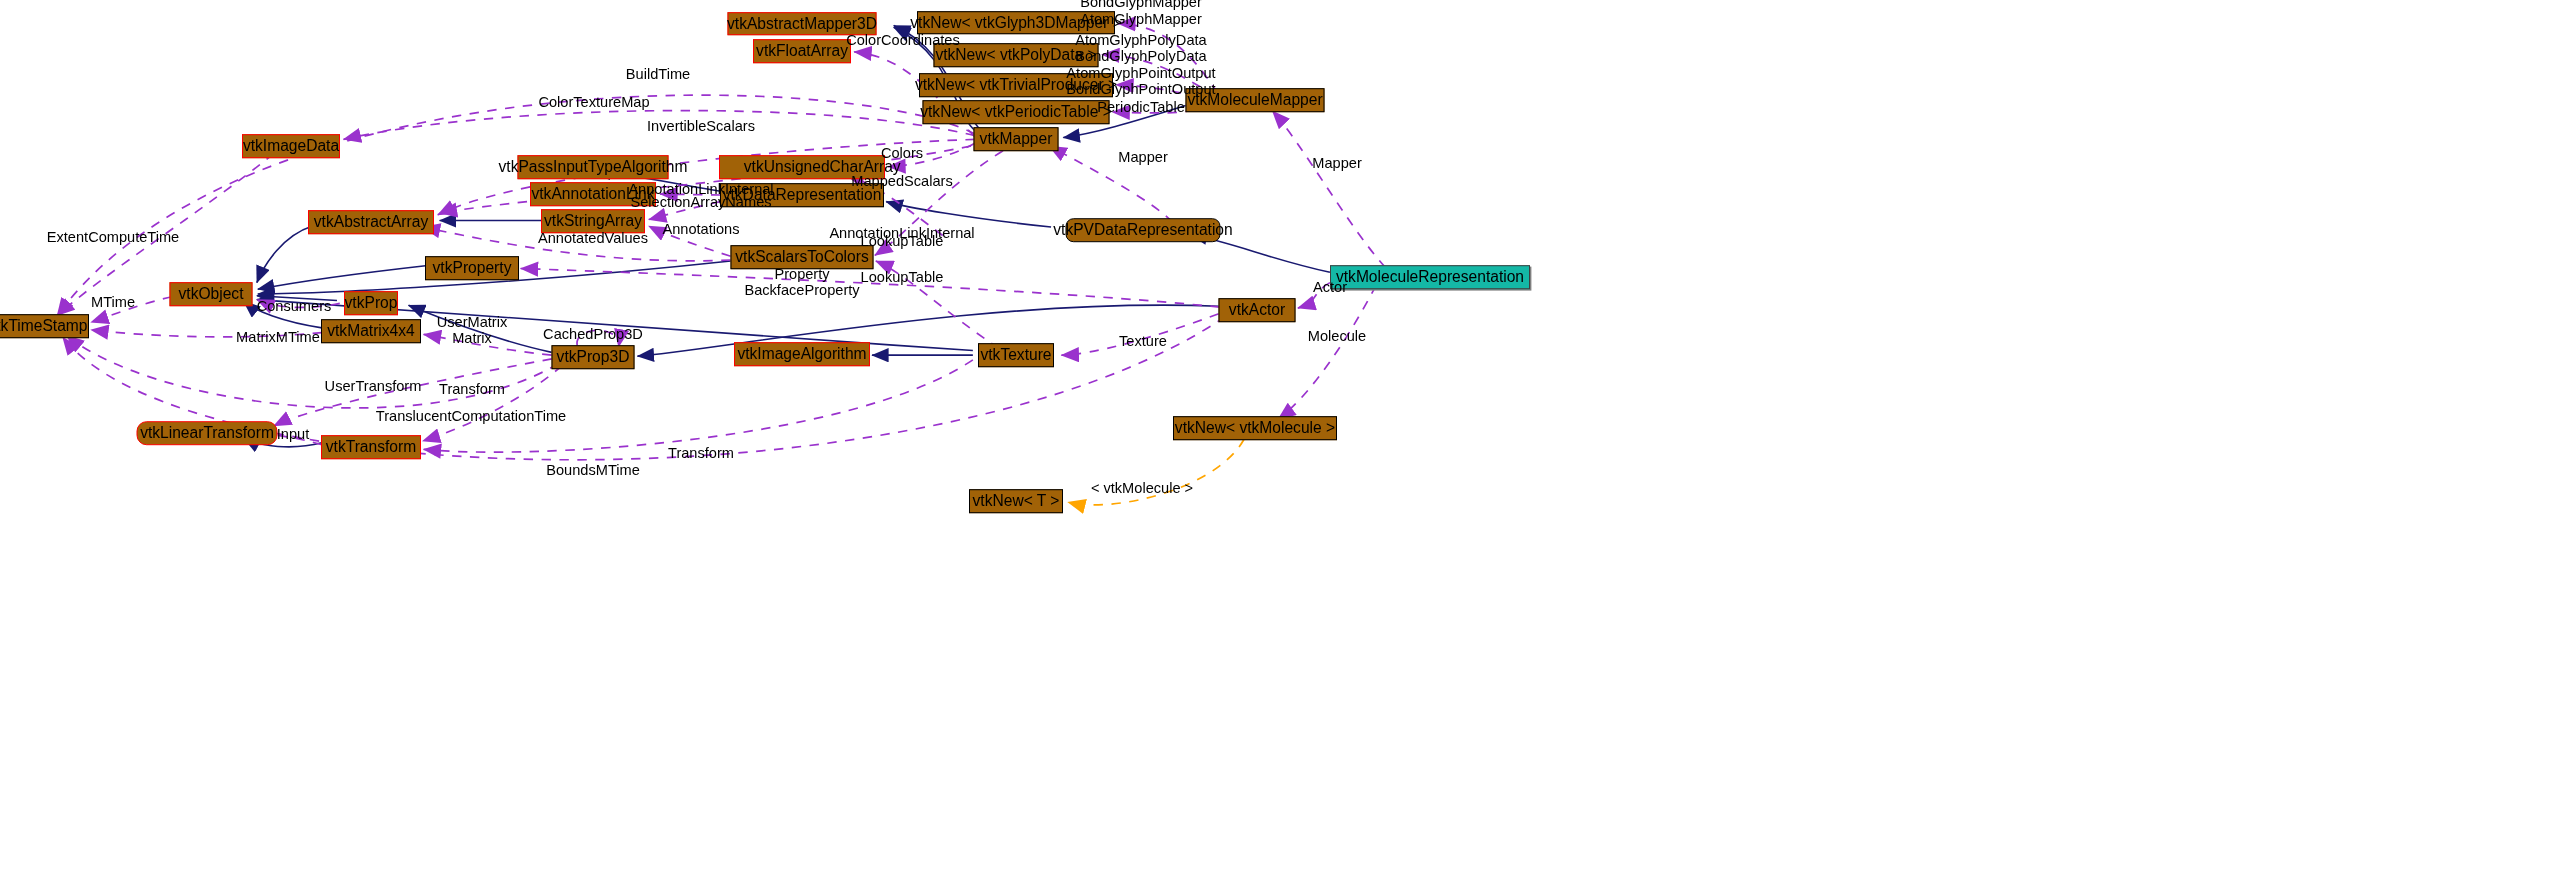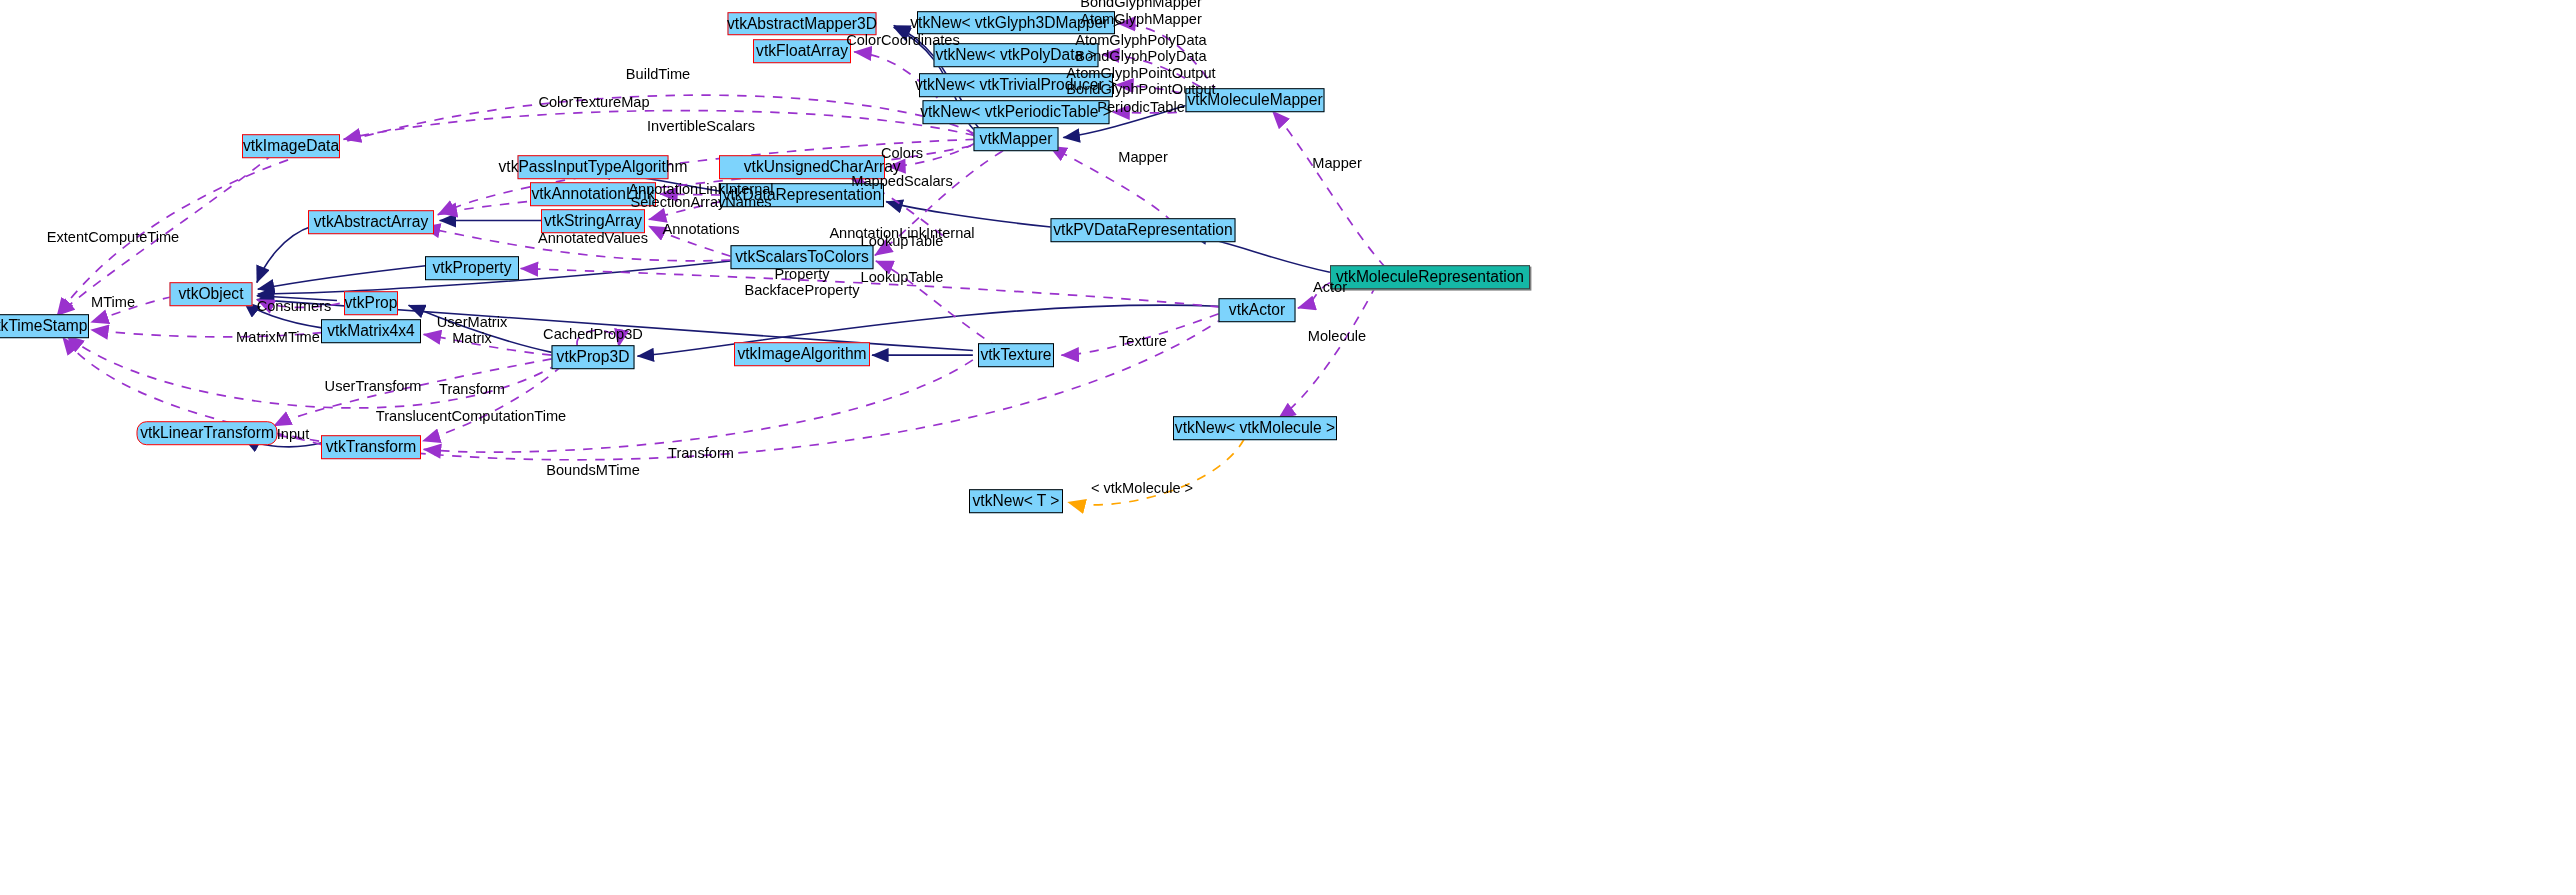--- a/index.html
+++ b/index.html
@@ -15,21 +15,21 @@
   .node{
     position:absolute;
     box-sizing:border-box;
     display:flex;
     align-items:center;
     justify-content:center;
     white-space:nowrap;
     font-size:15.6px;
     line-height:1;
     color:#000000;
-    background:#7dd3fc;
+    background:#a16207;
     border:0.9px solid #000000;
     padding:0 6.6px;
     height:23.6px;
     transform:translate(-50%,-50%);
     box-shadow:1.4px 1.4px 0 0 #808080;
   }
   .node.red{ border:1.5px solid #ff0000; box-shadow:none; }
   .node.plain{ box-shadow:none; }
   .node.current{ background:#14b8a6; border:0.9px solid #404040; }
   .edge-label{
@@ -186,21 +186,21 @@
       <div class="node plain" style="left: 1255px; top: 100px; width: 139px;">vtkMoleculeMapper</div>
       <div class="node plain" style="left: 1016px; top: 112px; width: 187px;">vtkNew&lt; vtkPeriodicTable &gt;</div>
       <div class="node plain" style="left: 1016px; top: 139px; width: 85px;">vtkMapper</div>
       <div class="node red" style="left: 291px; top: 146px; width: 98px;">vtkImageData</div>
       <div class="node red" style="left: 802px; top: 167px; width: 166px; padding-left: 47px;">vtkUnsignedCharArray</div>
       <div class="node red" style="left: 593px; top: 167px; width: 151px;">vtkPassInputTypeAlgorithm</div>
       <div class="node red" style="left: 593px; top: 194px; width: 126px;">vtkAnnotationLink</div>
       <div class="node plain" style="left: 802px; top: 195px; width: 164px;">vtkDataRepresentation</div>
       <div class="node red" style="left: 371px; top: 222px; width: 126px;">vtkAbstractArray</div>
       <div class="node red" style="left: 593px; top: 221px; width: 104px;">vtkStringArray</div>
-      <div class="node plain" style="left: 1143px; top: 230px; width: 185px;">vtkPVDataRepresentation</div>
+      <div class="node plain" style="left: 1143px; top: 230px; width: 155px; border-radius: 8px;">vtkPVDataRepresentation</div>
       <div class="node plain" style="left: 472px; top: 268px; width: 94px;">vtkProperty</div>
       <div class="node plain" style="left: 802px; top: 257px; width: 143px;">vtkScalarsToColors</div>
       <div class="node current" style="left: 1430px; top: 277px; width: 200px;">vtkMoleculeRepresentation</div>
       <div class="node red" style="left: 211px; top: 294px; width: 83px;">vtkObject</div>
       <div class="node red" style="left: 371px; top: 303px; width: 54px;">vtkProp</div>
       <div class="node plain" style="left: 1257px; top: 310px; width: 77px;">vtkActor</div>
       <div class="node plain" style="left: 38px; top: 326px; width: 102px;">vtkTimeStamp</div>
       <div class="node plain" style="left: 371px; top: 331px; width: 100px;">vtkMatrix4x4</div>
       <div class="node plain" style="left: 1016px; top: 355px; width: 76px;">vtkTexture</div>
       <div class="node red" style="left: 802px; top: 354px; width: 136px;">vtkImageAlgorithm</div>

